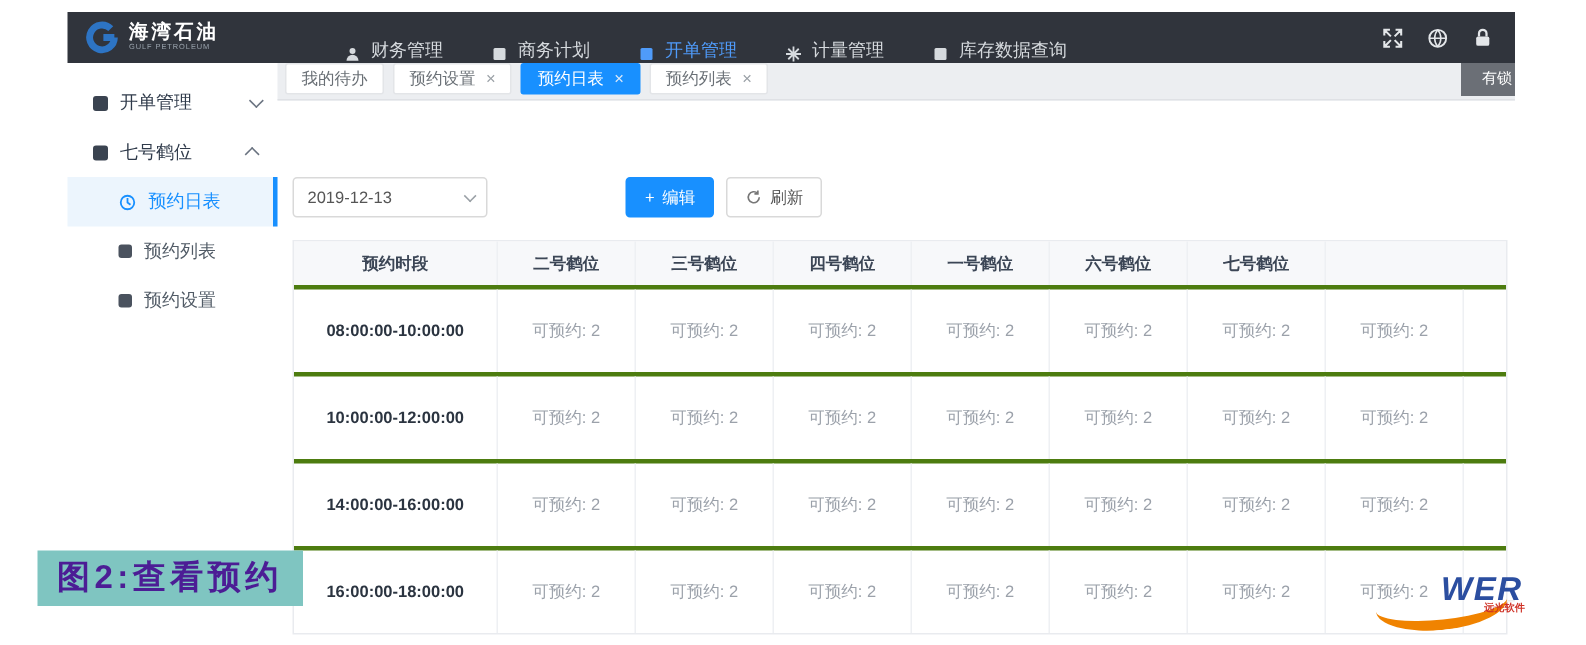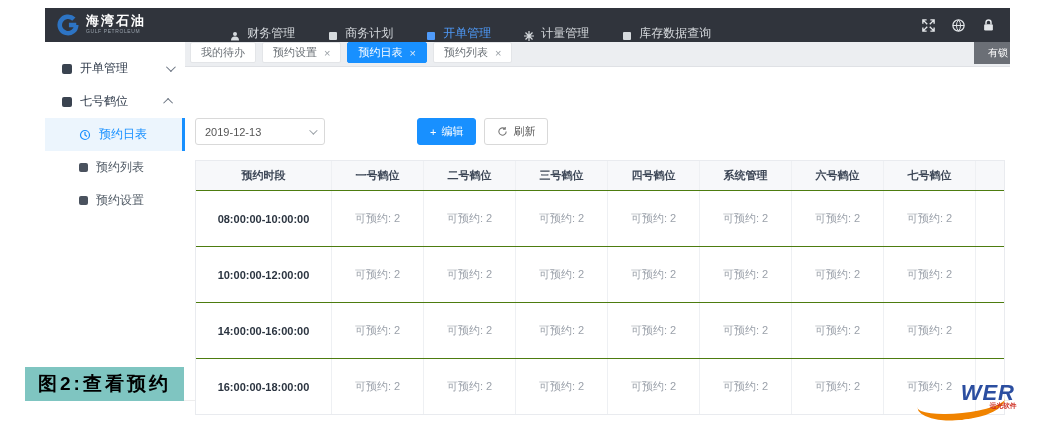--- a/index.html
+++ b/index.html
@@ -75,27 +75,27 @@
   .btn svg { width:11px; height:11px; }
 
   
   .tbl { margin-top:15px; width:810px; border:1px solid #e9ebef; background:#fff; }
   .trow { display:grid; grid-template-columns:135px repeat(7,92px) 1fr; }
   .thead { background:#f7f8fa; }
   .thead .cell { height:29px; font-size:11px; font-weight:bold; color:#3c4656; }
   .cell { display:flex; align-items:center; justify-content:center;
     border-left:1px solid #eef0f3; overflow:hidden; white-space:nowrap; }
   .cell:first-child { border-left:none; }
-  .tbody .trow { border-top:1px solid #4d7c0f; }
+  .tbody .trow { border-top:3px solid #4d7c0f; }
   .tbody .cell { height:55px; font-size:11px; color:#9ba1aa; }
   .tbody .cell.time { font-weight:bold; color:#2b3440; font-size:11px; }
 
   
-  .caption { position:absolute; left:25px; top:367px; background:#7fc5c1; color:#000000;
-    font-size:19px; font-weight:bold; letter-spacing:3px; padding:7px 13px 8px;
+  .caption { position:absolute; left:25px; top:367px; background:#7fc5c1; color:#4c1d95;
+    font-size:22px; font-weight:bold; letter-spacing:3px; padding:7px 13px 8px;
     line-height:1; white-space:nowrap;text-align:right; }
   .watermark { position:absolute; left:912px; top:378px; width:145px; height:50px;
     pointer-events:none; }
   .wm-text { position:absolute; right:42px; top:2px; font-size:22px; font-weight:bold;
     font-style:italic; color:#2b4ea0; letter-spacing:1px; }
   .wm-swoosh { position:absolute; left:5px; top:8px; width:88px; height:34px;
     border:0 solid transparent; border-bottom:7px solid #f08300; border-radius:50%;
     transform:rotate(-6deg); }
   .wm-sub { position:absolute; right:38px; top:22px; font-size:8px; color:#cf3226;
     font-weight:bold; transform:scale(.85); }
@@ -248,25 +248,24 @@
                 <path d="M20 12a8 8 0 1 1-2.3-5.6M18 2v5h-5" fill="none" stroke="#777" stroke-width="2.4"></path>
               </svg>
               <span>刷新</span>
             </button>
           </div>
 
           <div class="tbl">
             <div class="thead" id="thead">
                 <div class="trow">
                   <div class="cell">预约时段</div>
-                  <div class="cell">一号鹤位</div>
                   <div class="cell">二号鹤位</div>
                   <div class="cell">三号鹤位</div>
                   <div class="cell">四号鹤位</div>
-                  <div class="cell">系统管理</div>
+                  <div class="cell">一号鹤位</div>
                   <div class="cell">六号鹤位</div>
                   <div class="cell">七号鹤位</div>
                   <div class="cell"></div>
                 </div>
               </div>
             <div class="tbody" id="tbody">
                 <div class="trow">
                   <div class="cell time">08:00:00-10:00:00</div>
                   <div class="cell">可预约: 2</div>
                   <div class="cell">可预约: 2</div>

